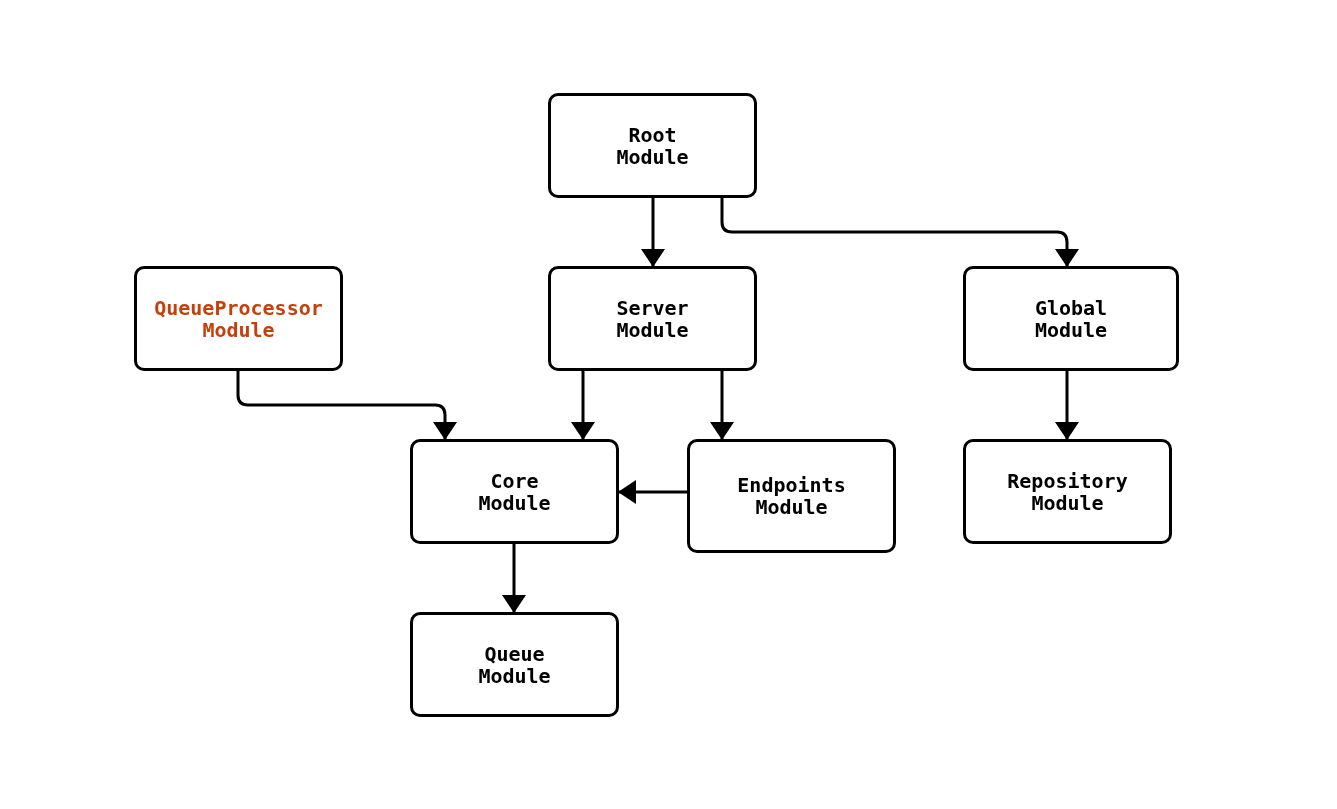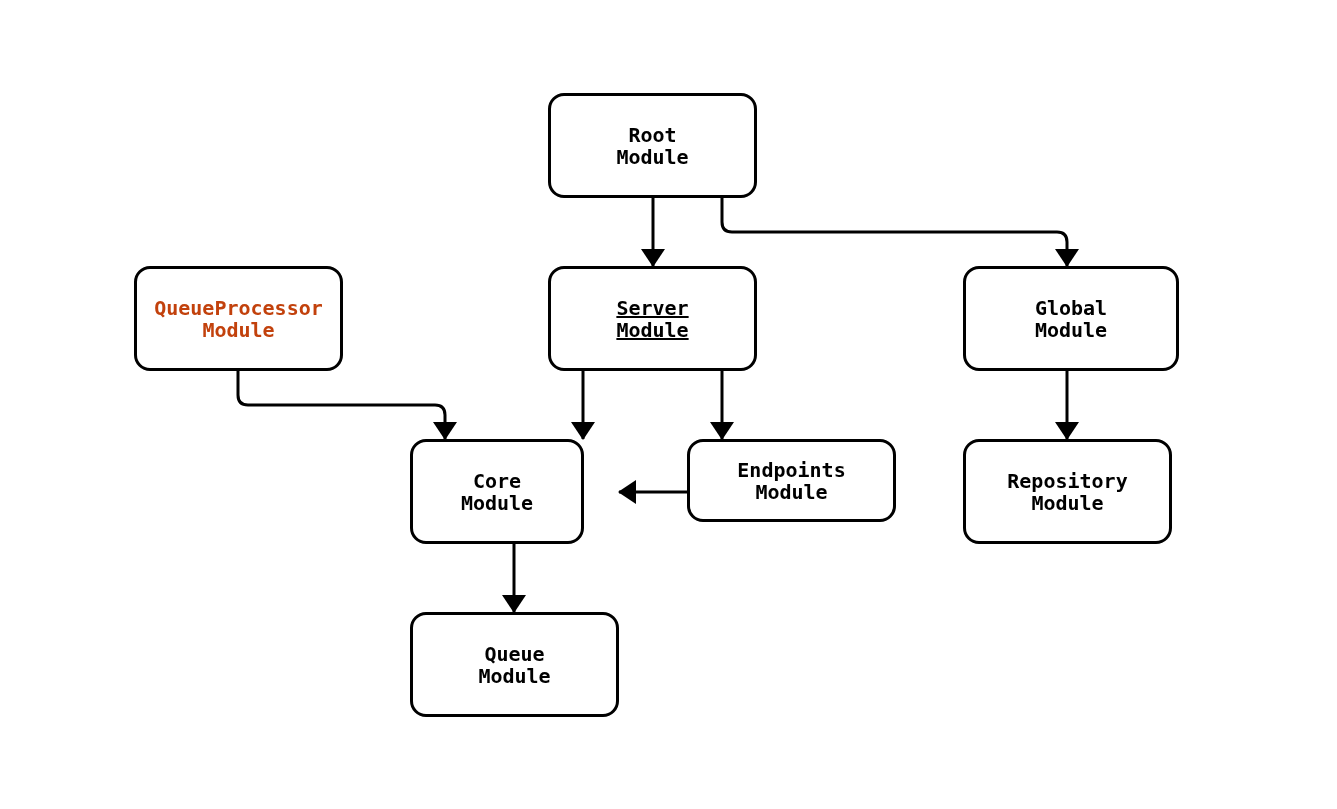--- a/index.html
+++ b/index.html
@@ -25,21 +25,21 @@
     position: absolute;
     left: 0;
     top: 0;
     width: 1337px;
     height: 809px;
   }
   .node {
     position: absolute;
     box-sizing: border-box;
     border: 3px solid #84cc16;
-    border-radius: 16px;
+    border-radius: 10px;
     background: #ffffff;
     display: flex;
     flex-direction: column;
     align-items: center;
     justify-content: center;
     text-align: center;
     font-weight: bold;
     font-size: 20px;
     line-height: 22px;
     color: #000000;
@@ -69,33 +69,33 @@
     </svg>
   <div id="nodes-layer">
       <div class="node" style="left: 548px; top: 93px; width: 209px; height: 105px; border-color: rgb(0, 0, 0); background: rgb(255, 255, 255); color: rgb(0, 0, 0);">
         <div class="node-line">Root</div>
         <div class="node-line">Module</div>
       </div>
       <div class="node" style="left: 134px; top: 266px; width: 209px; height: 105px; border-color: rgb(0, 0, 0); background: rgb(255, 255, 255); color: #c2410c;">
         <div class="node-line">QueueProcessor</div>
         <div class="node-line">Module</div>
       </div>
-      <div class="node" style="left: 548px; top: 266px; width: 209px; height: 105px; border-color: rgb(0, 0, 0); background: rgb(255, 255, 255); color: rgb(0, 0, 0); text-decoration: underline;">
+      <div class="node" style="left: 548px; top: 266px; width: 209px; height: 105px; border-color: rgb(0, 0, 0); background: rgb(255, 255, 255); color: rgb(0, 0, 0);">
         <div class="node-line">Server</div>
         <div class="node-line">Module</div>
       </div>
       <div class="node" style="left: 963px; top: 266px; width: 216px; height: 105px; border-color: rgb(0, 0, 0); background: rgb(255, 255, 255); color: rgb(0, 0, 0);">
         <div class="node-line">Global</div>
         <div class="node-line">Module</div>
       </div>
-      <div class="node" style="left: 410px; top: 439px; width: 174px; height: 105px; border-color: rgb(0, 0, 0); background: rgb(255, 255, 255); color: rgb(0, 0, 0);">
+      <div class="node" style="left: 410px; top: 439px; width: 209px; height: 105px; border-color: rgb(0, 0, 0); background: rgb(255, 255, 255); color: rgb(0, 0, 0);">
         <div class="node-line">Core</div>
         <div class="node-line">Module</div>
       </div>
-      <div class="node" style="left: 687px; top: 439px; width: 209px; height: 83px; border-color: rgb(0, 0, 0); background: rgb(255, 255, 255); color: rgb(0, 0, 0);">
+      <div class="node" style="left: 687px; top: 439px; width: 209px; height: 114px; border-color: rgb(0, 0, 0); background: rgb(255, 255, 255); color: rgb(0, 0, 0);">
         <div class="node-line">Endpoints</div>
         <div class="node-line">Module</div>
       </div>
       <div class="node" style="left: 963px; top: 439px; width: 209px; height: 105px; border-color: rgb(0, 0, 0); background: rgb(255, 255, 255); color: rgb(0, 0, 0); align-items: center;">
         <div class="node-line">Repository</div>
         <div class="node-line">Module</div>
       </div>
       <div class="node" style="left: 410px; top: 612px; width: 209px; height: 105px; border-color: rgb(0, 0, 0); background: rgb(255, 255, 255); color: rgb(0, 0, 0);">
         <div class="node-line">Queue</div>
         <div class="node-line">Module</div>

